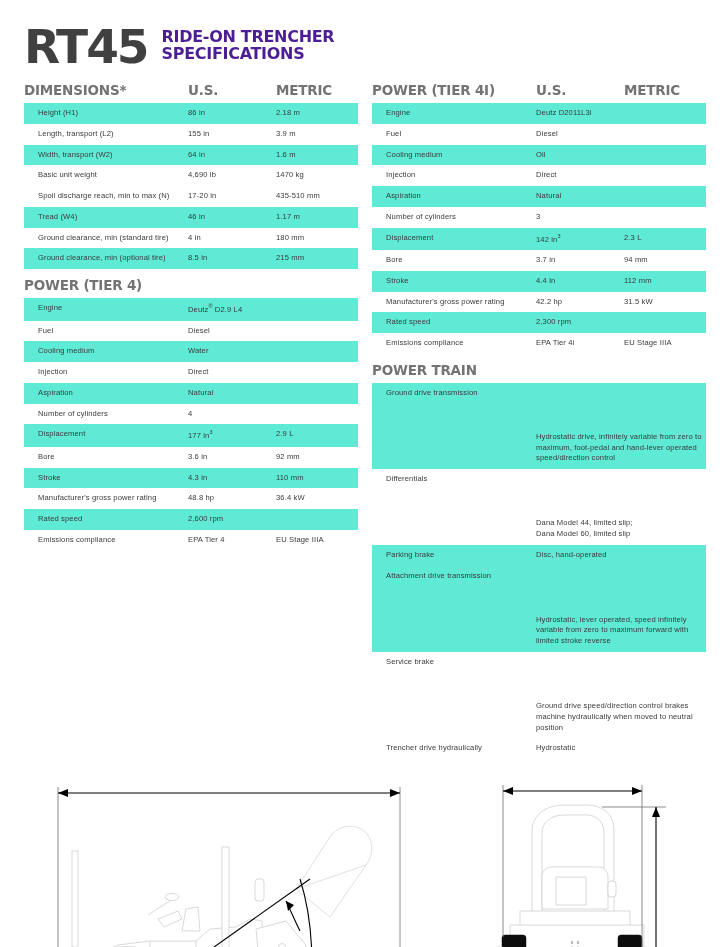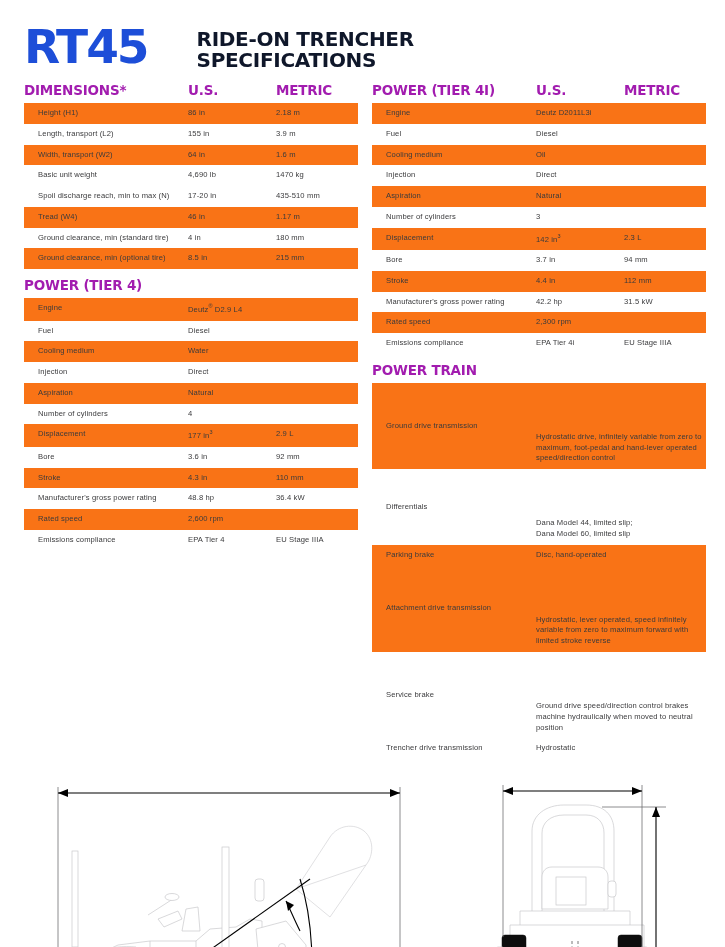--- a/index.html
+++ b/index.html
@@ -20,48 +20,47 @@
     align-items: flex-start;
     padding: 26px 0 0 24px;
     height: 74px;
   }
   .model {
     font-family: "DejaVu Sans", sans-serif;
     font-size: 47px;
     font-weight: bold;
     line-height: 0.88;
     letter-spacing: -2px;
-    color: #1d4ed8;
+    color: #404040;
     margin-right: 14px;
   }
   .title-block {
     font-family: "DejaVu Sans", sans-serif;
-    font-size: 20px;
+    font-size: 16px;
     font-weight: bold;
     line-height: 1.06;
     letter-spacing: -0.3px;
-    color: #0f172a;
+    color: #4c1d95;
     padding-top: 3px;
     text-transform: uppercase;
-    margin-left: 35px;
   }
 
   
   .cols {
     display: flex;
     padding: 0 22px 0 24px;
     gap: 14px;
   }
   .col { width: 334px; flex: 0 0 334px; }
 
   
   .sec-head {
     display: flex;
     align-items: baseline;
-    color: #a21caf;
+    color: #737373;
     font-family: "DejaVu Sans", sans-serif;
     font-size: 13.5px;
     font-weight: bold;
     letter-spacing: -0.2px;
     text-transform: uppercase;
     padding-bottom: 5px;
     padding-top: 8px;
   }
   .sec-head .h-name { width: 164px; flex: 0 0 164px; }
   .sec-head .h-us   { width: 88px;  flex: 0 0 88px; }
@@ -72,25 +71,25 @@
   .tbl { width: 100%; }
   .row {
     display: flex;
     align-items: flex-start;
     padding: 5px 0 5px 14px;
     font-size: 7.6px;
     line-height: 1.42;
     letter-spacing: 0.12px;
     min-height: 19.6px;
   }
-  .row.alt { background: #f97316; }
+  .row.alt { background: #5eead4; }
   .row .c-name { width: 150px; flex: 0 0 150px; padding-right: 6px; }
   .row .c-us   { width: 88px;  flex: 0 0 88px; padding-right: 6px; }
   .row .c-me   { flex: 1 1 auto; }
-  .row.tall { min-height: 30px; align-items: center; }
+  .row.tall { min-height: 30px; }
   .c-us.wide { width: 182px; flex: 0 0 182px; margin-top: 44px; }
   sup { font-size: 5.5px; vertical-align: super; }
 
   
   .drawing {
     position: relative;
     width: 725px;
     height: 380px;
     margin-top: 10px;
   }
@@ -321,21 +320,21 @@
           <div class="c-name">Attachment drive transmission</div>
           <div class="c-us wide">Hydrostatic, lever operated, speed infinitely variable from zero to maximum forward with limited stroke reverse</div>
           <div class="c-me"></div>
         </div>
         <div class="row tall">
           <div class="c-name">Service brake</div>
           <div class="c-us wide">Ground drive speed/direction control brakes machine hydraulically when moved to neutral position</div>
           <div class="c-me"></div>
         </div>
         <div class="row">
-          <div class="c-name">Trencher drive transmission</div>
+          <div class="c-name">Trencher drive hydraulically</div>
           <div class="c-us">Hydrostatic</div>
           <div class="c-me"></div>
         </div>
       </div>
     </div>
 </div>
 
 <div class="drawing">
 
   <svg width="470" height="380" viewBox="0 0 470 380">

